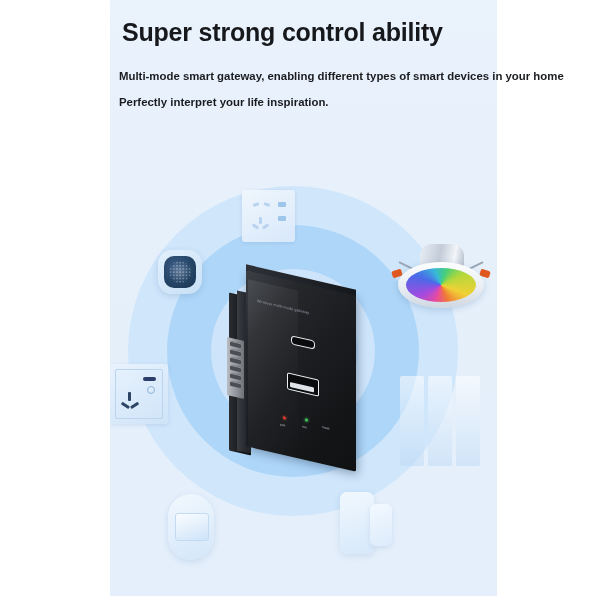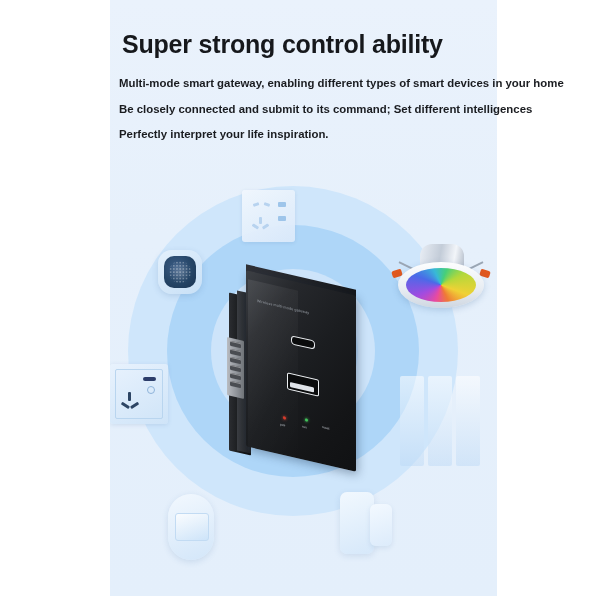--- a/index.html
+++ b/index.html
@@ -19,31 +19,31 @@
   
   .panel{
     position:absolute;
     left:110px;top:0;
     width:387px;height:596px;
     background:linear-gradient(180deg,#eaf2fc 0%,#e6f0fb 40%,#e4effb 100%);
   }
   
   .headline{
     position:absolute;
-    left:122px;top:30px;
+    left:122px;top:18px;
     width:460px;
     font-size:25px;
     font-weight:bold;
     color:#16181c;
     letter-spacing:-0.2px;
     white-space:nowrap;
   }
   .bodylines{
     position:absolute;
-    left:119px;top:71px;
+    left:119px;top:64px;
     width:470px;
   }
   .bodyline{
     font-size:11.4px;
     font-weight:bold;
     color:#1a1c20;
     line-height:25.5px;
     white-space:nowrap;
   }
   
@@ -354,21 +354,20 @@
 <body>
 
 <div class="page">
 
   <div class="panel"></div>
 
   <div class="headline">Super strong control ability</div>
 
   <div class="bodylines">
     <div class="bodyline">Multi-mode smart gateway, enabling different types of smart devices in your home</div>
-    <div class="bodyline">Be closely connected and submit to its command; Set different intelligences</div>
     <div class="bodyline">Perfectly interpret your life inspiration.</div>
   </div>
 
   <div class="scene">
 
     <div class="ring ring-outer"></div>
     <div class="ring ring-mid"></div>
     <div class="ring ring-inner"></div>
     <div class="ring ring-core"></div>
 

